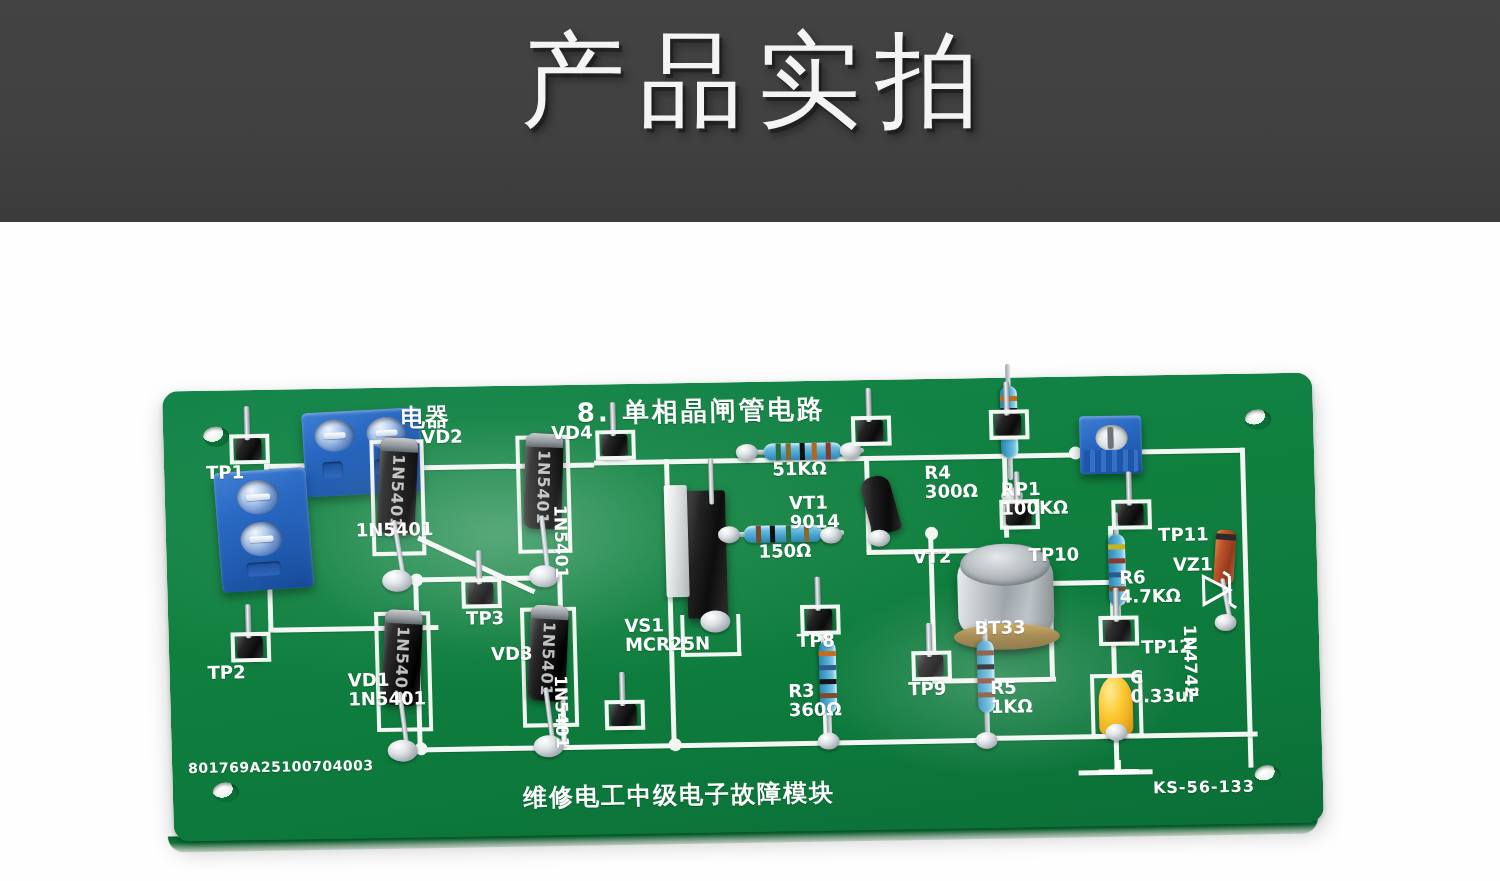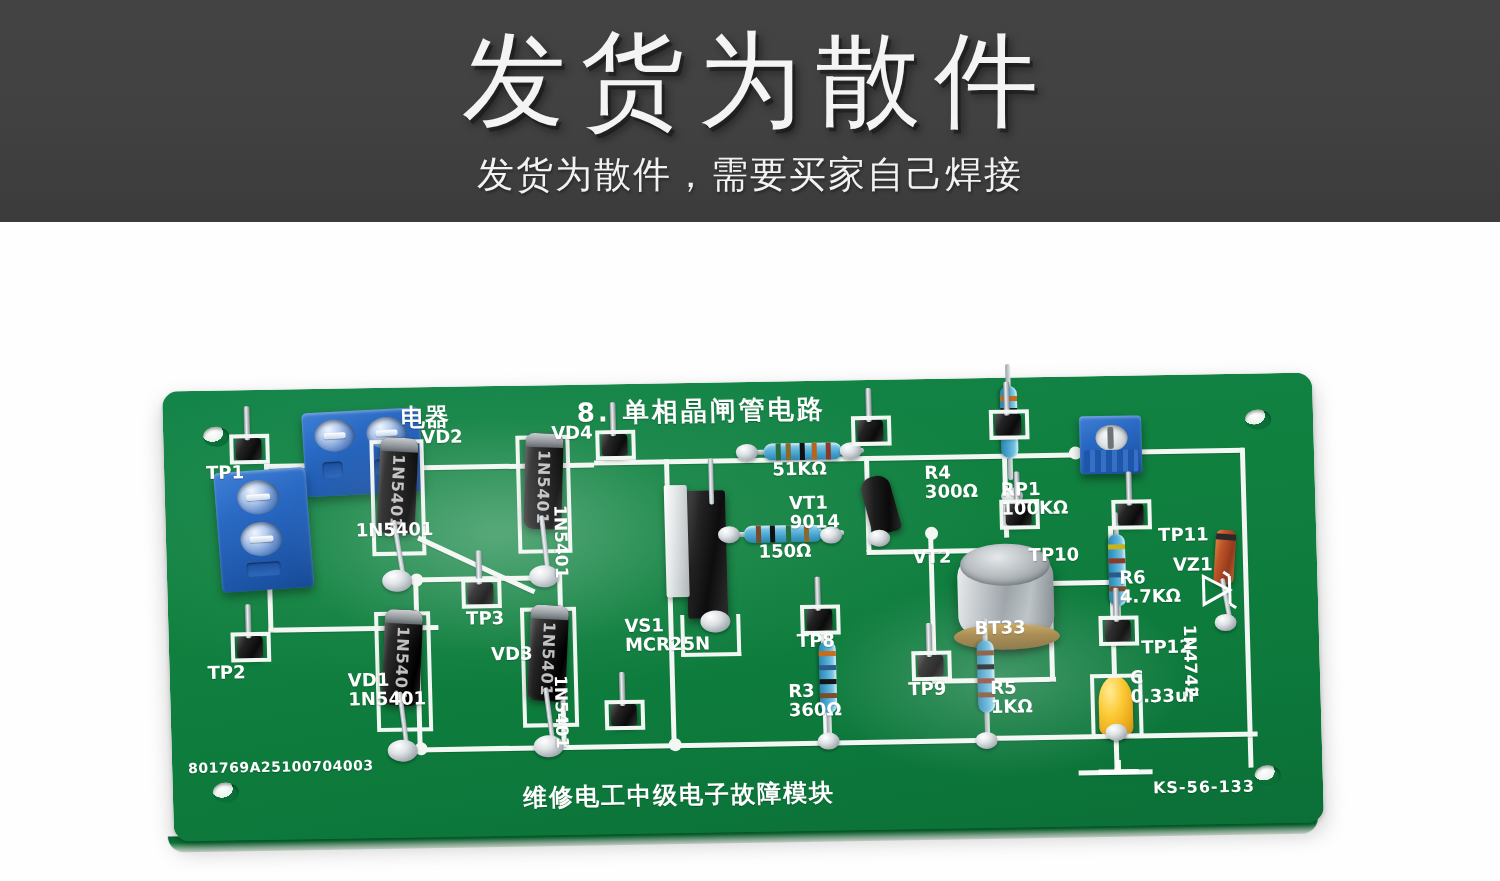--- a/index.html
+++ b/index.html
@@ -246,22 +246,21 @@
     position: absolute; pointer-events: none; border-radius: 50%;
     background: radial-gradient(ellipse at center, rgba(255,255,255,.22) 0%, rgba(255,255,255,0) 70%);
   }
 </style>
 </head>
 <body>
 
 <div id="root">
 
   <div class="banner">
-    <div class="banner-title">发货为散件</div>
-    <div class="banner-sub">发货为散件，需要买家自己焊接</div>
+    <div class="banner-title">产品实拍</div>
   </div>
 
   <div class="photo">
     <div class="pcb-wrap">
 
       <div class="pcb-edge"></div>
       <div class="pcb"></div>
 
       <div class="pcb-inner">
 

